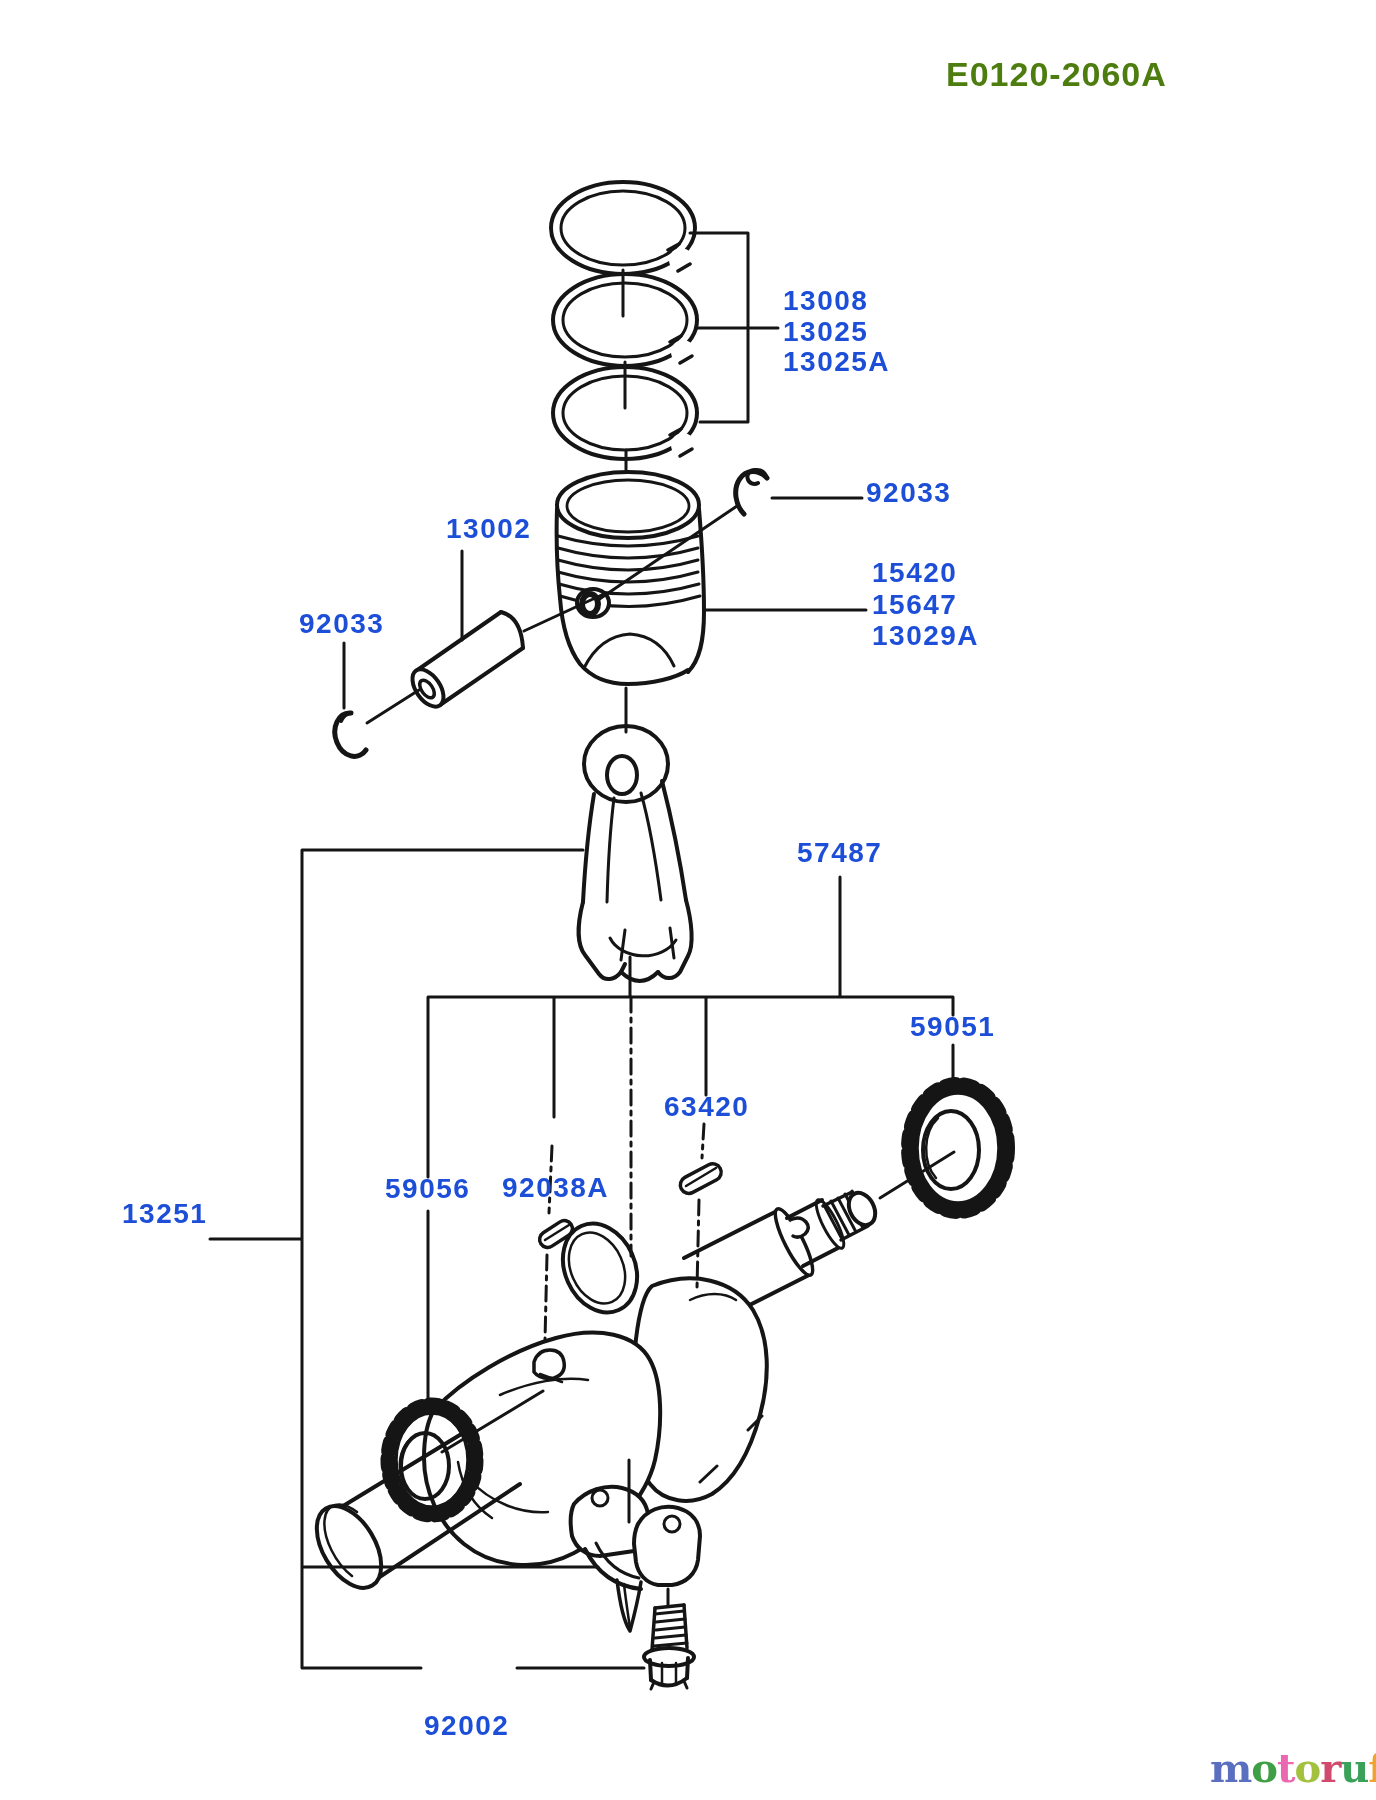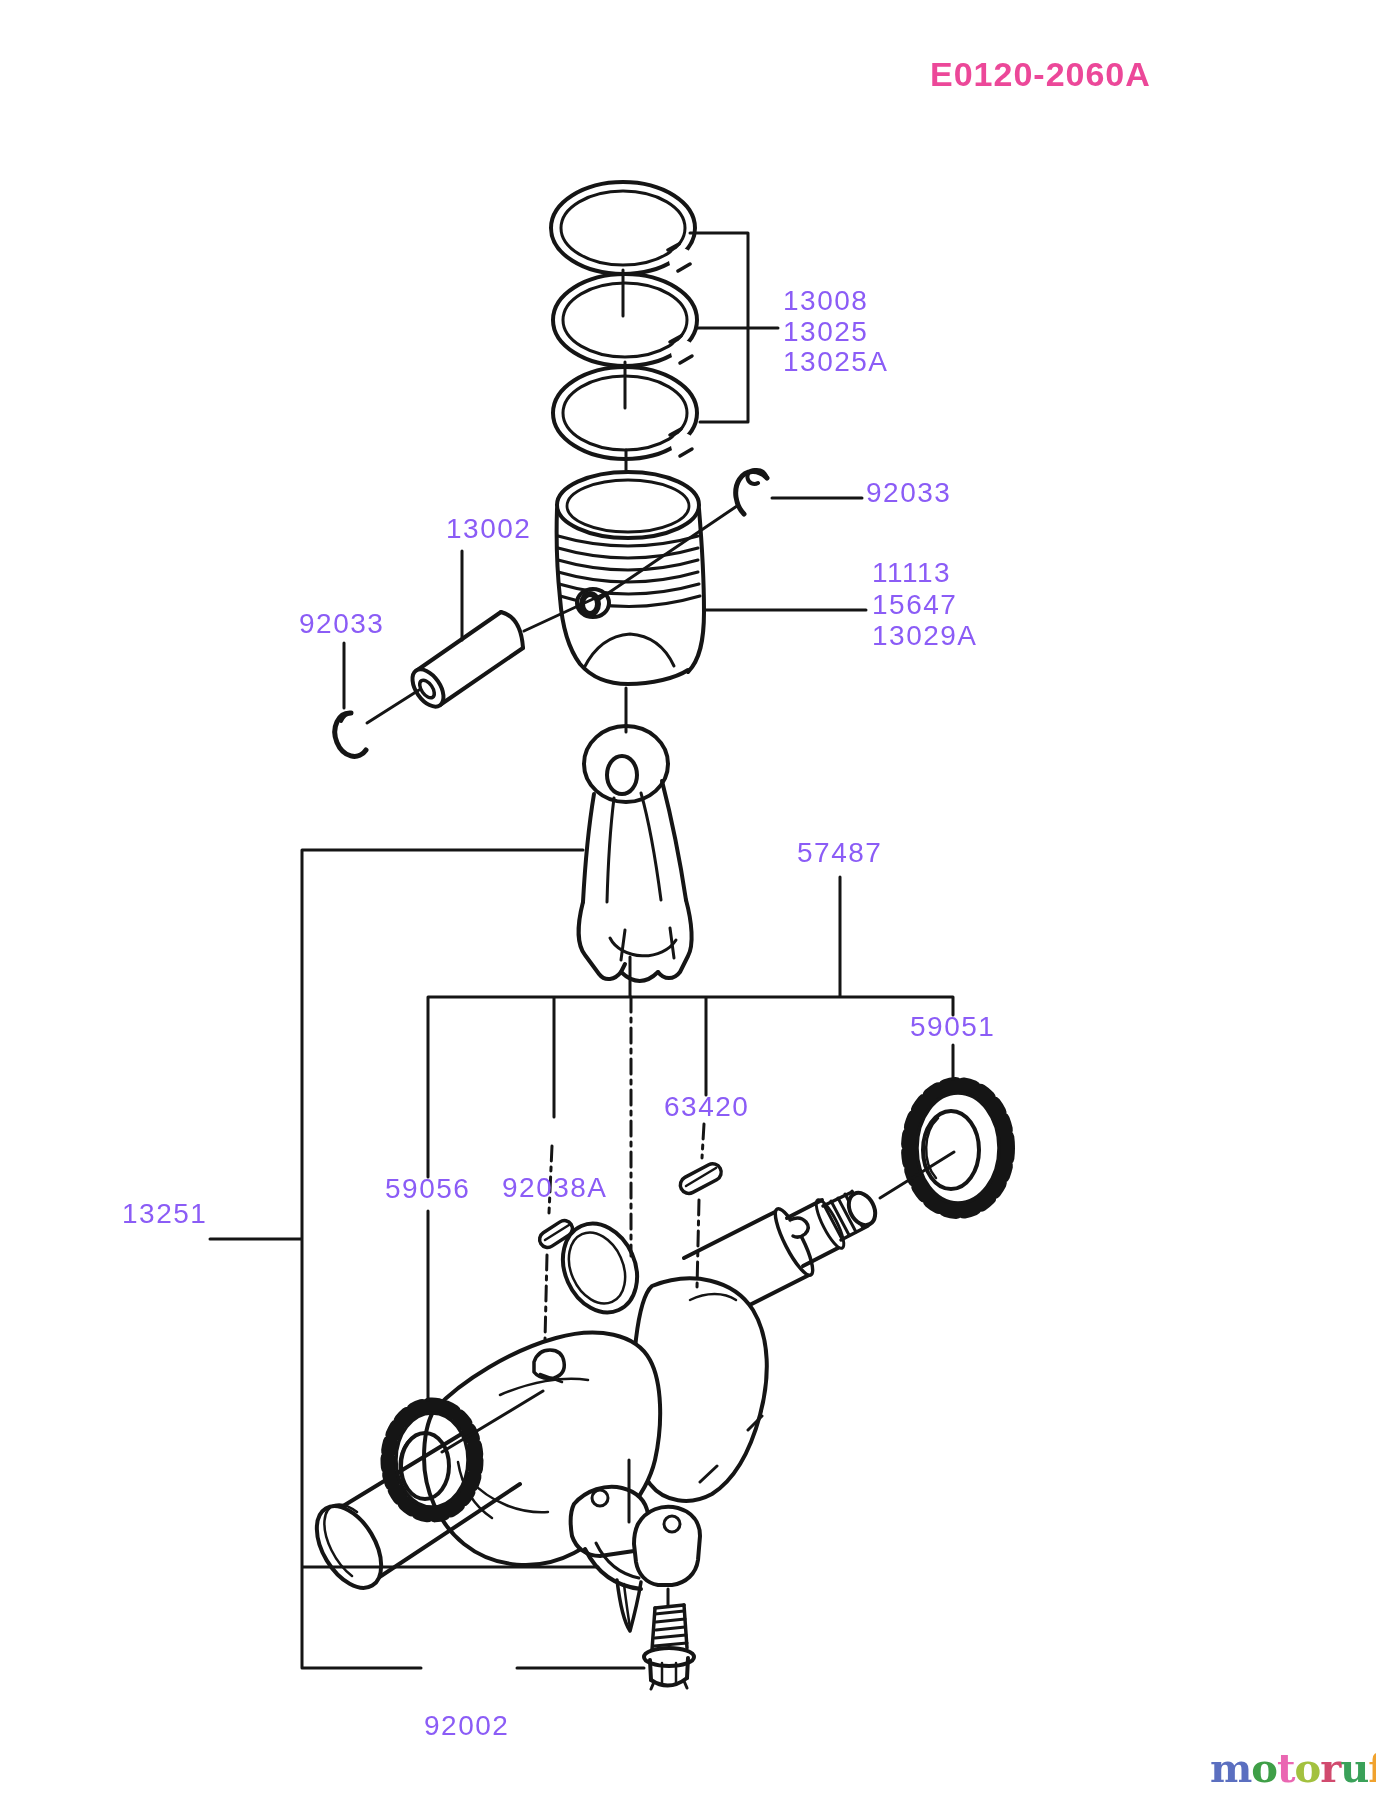--- a/index.html
+++ b/index.html
@@ -1,22 +1,22 @@
 <!DOCTYPE html>
 <html><head>
 <meta charset="utf-8">
 <style>
   html,body{margin:0;padding:0;background:#e8e8e8;}
   .stage{position:relative;width:1376px;height:1800px;background:#ffffff;overflow:hidden;
          font-family:"Liberation Sans",sans-serif;}
   .stage svg{position:absolute;left:0;top:0;}
-  .plabel{position:absolute;font-weight:normal;font-size:28px;letter-spacing:1.5px;
-          color:#8b5cf6;white-space:nowrap;line-height:1;}
+  .plabel{position:absolute;font-weight:bold;font-size:28px;letter-spacing:1.5px;
+          color:#1d4ed8;white-space:nowrap;line-height:1;}
   .doccode{position:absolute;font-weight:bold;font-size:34px;letter-spacing:1px;
-           color:#ec4899;white-space:nowrap;line-height:1;}
+           color:#4d7c0f;white-space:nowrap;line-height:1;margin-left:16px;}
   .wm{position:absolute;left:1210px;top:1748px;font-family:"DejaVu Serif",serif;
       font-weight:bold;font-size:40px;line-height:1;letter-spacing:-1px;white-space:nowrap;}
 </style>
 </head>
 <body>
 
 <div class="stage">
 
   <svg width="1376" height="1800" viewBox="0 0 1376 1800" fill="none" stroke="#151515" stroke-width="3.5" stroke-linecap="round" stroke-linejoin="round">
 
@@ -189,21 +189,21 @@
       <path d="M668,1589 V1606"></path>
     </g>
   </svg>
 
   <div class="doccode" style="left:930px;top:57px">E0120-2060A</div>
 
   <div class="plabel" style="left:783px;top:287px">13008</div>
   <div class="plabel" style="left:783px;top:318px">13025</div>
   <div class="plabel" style="left:783px;top:348px">13025A</div>
   <div class="plabel" style="left:866px;top:479px">92033</div>
-  <div class="plabel" style="left:872px;top:559px">11113</div>
+  <div class="plabel" style="left:872px;top:559px">15420</div>
   <div class="plabel" style="left:872px;top:591px">15647</div>
   <div class="plabel" style="left:872px;top:622px">13029A</div>
   <div class="plabel" style="left:446px;top:515px">13002</div>
   <div class="plabel" style="left:299px;top:610px">92033</div>
   <div class="plabel" style="left:797px;top:839px">57487</div>
   <div class="plabel" style="left:910px;top:1013px">59051</div>
   <div class="plabel" style="left:664px;top:1093px">63420</div>
   <div class="plabel" style="left:502px;top:1174px">92038A</div>
   <div class="plabel" style="left:385px;top:1175px">59056</div>
   <div class="plabel" style="left:122px;top:1200px">13251</div>

